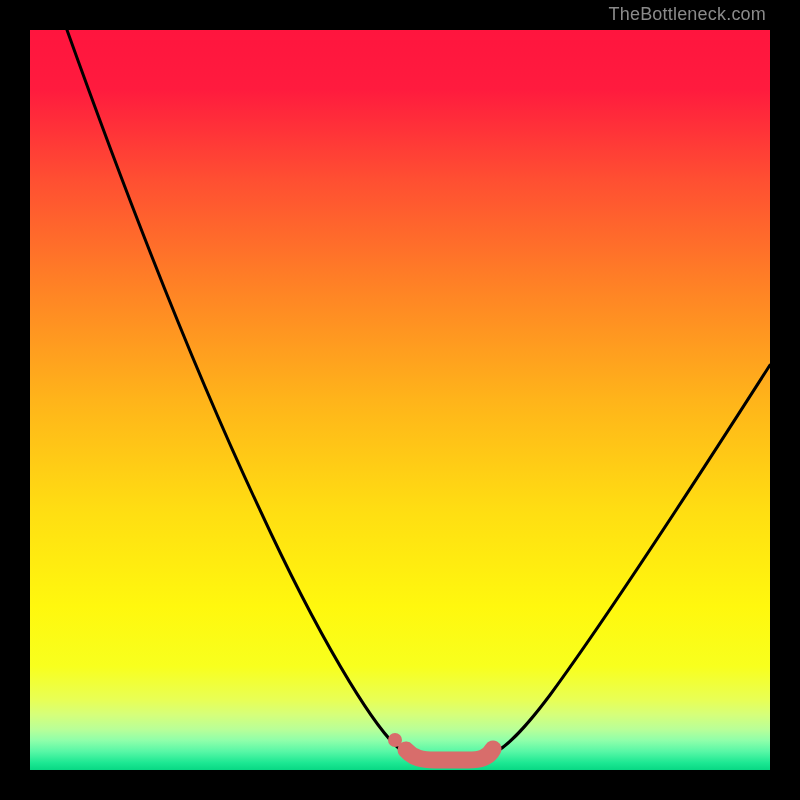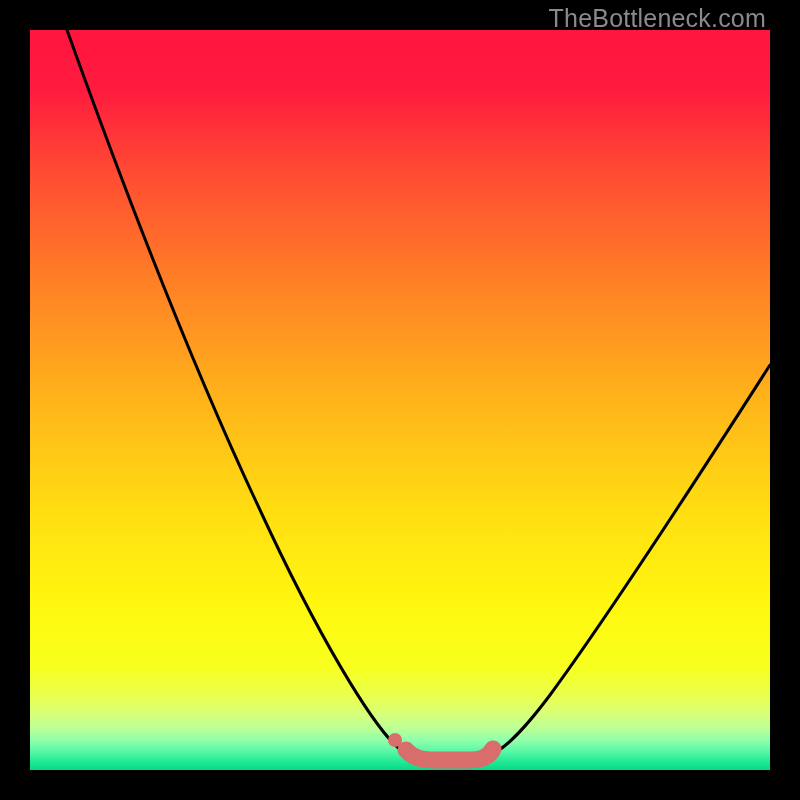--- a/index.html
+++ b/index.html
@@ -31,21 +31,21 @@
     left: 0;
     top: 0;
     width: 100%;
     height: 100%;
   }
   .watermark {
     position: absolute;
     top: 4px;
     right: 34px;
     font-family: Arial, Helvetica, sans-serif;
-    font-size: 25px;
+    font-size: 18px;
     color: #8a8a8a;
     letter-spacing: 0.2px;
     font-weight: 500;
   }
   svg.curve {
     position: absolute;
     left: 0;
     top: 0;
   }
 </style>

